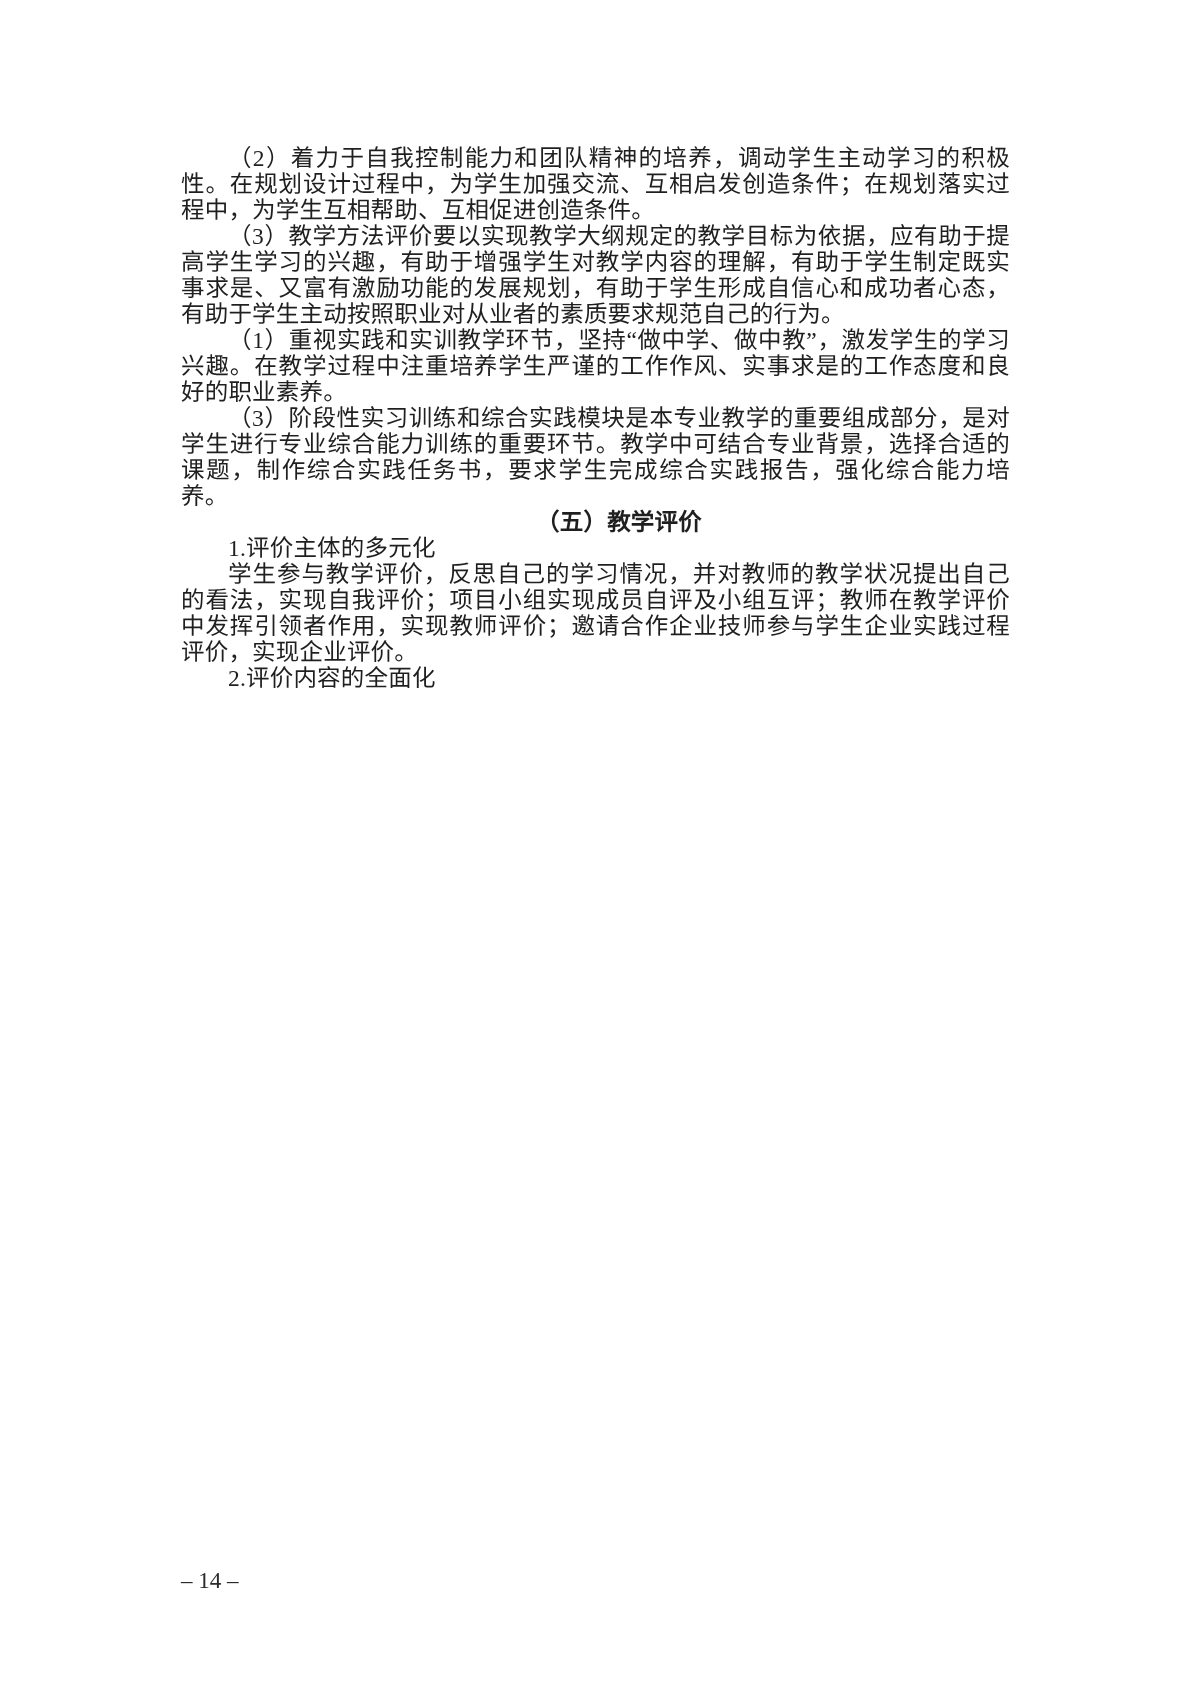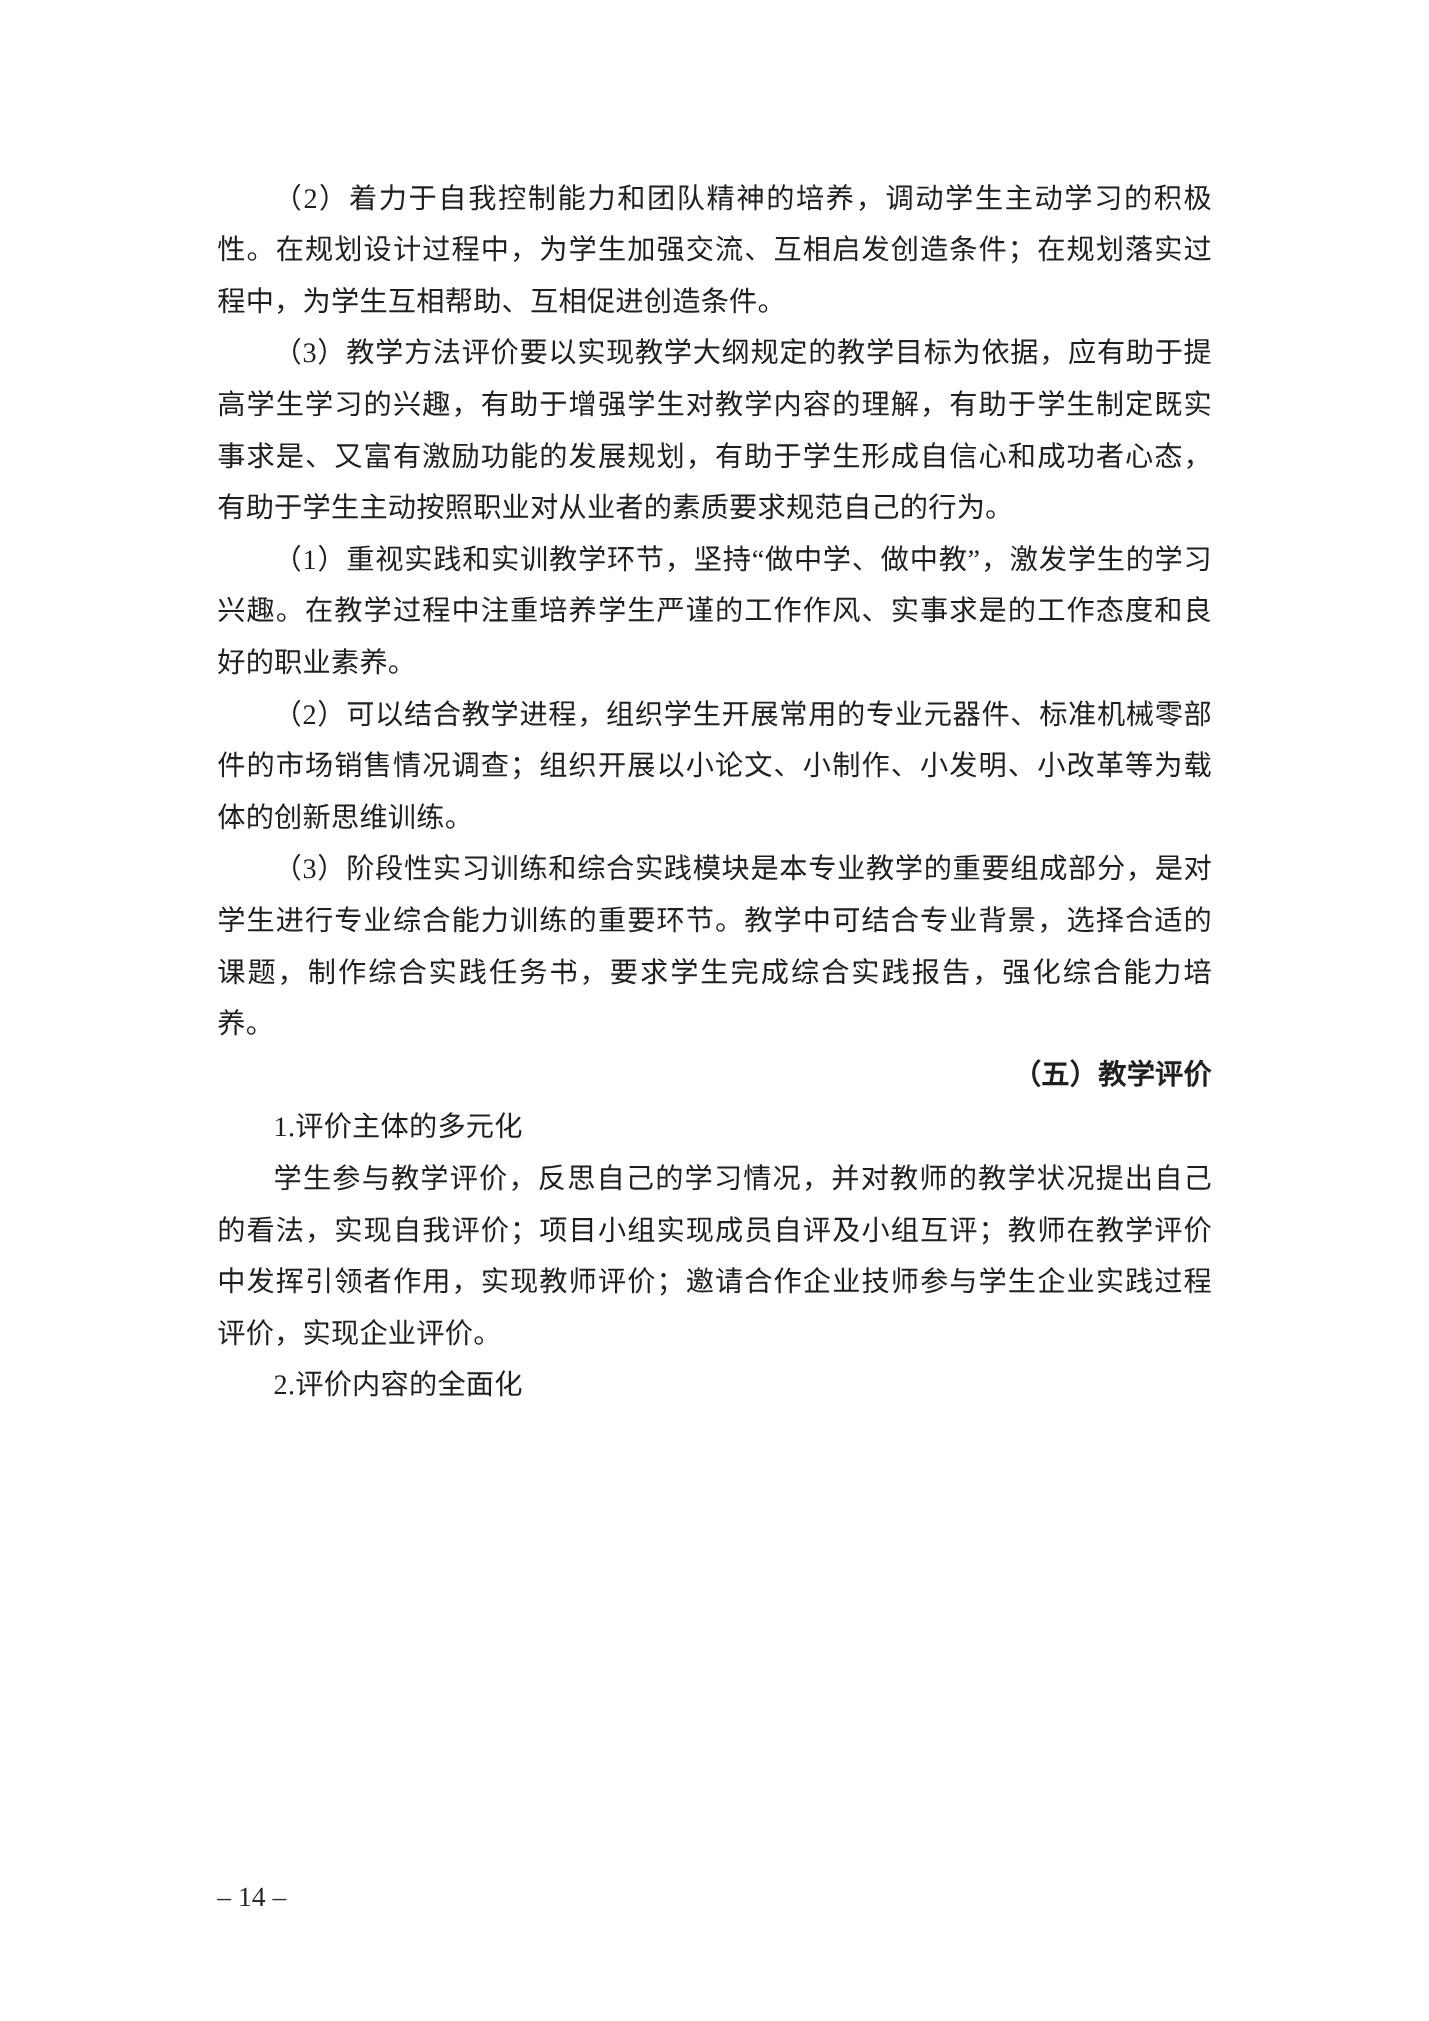--- a/index.html
+++ b/index.html
@@ -23,31 +23,31 @@
   .content{
     position:absolute;
     left:181px;
     top:145px;
     width:829px;
   }
   .para{
     margin:0;
     padding:0;
     font-size:23.5px;
-    line-height:43px;
+    line-height:26px;
     letter-spacing:0.2px;
     text-align:justify;
     text-justify:inter-character;
     text-indent:2em;
     word-break:break-all;
   }
   .para.heading{
     font-weight:700;
-    font-family:Liberation Mono, monospace;
-    text-align:right;
+    font-family:Liberation Sans, sans-serif;
+    text-align:center;
   }
   .page-footer{
     position:absolute;
     left:181px;
     top:1566px;
     font-size:23px;
     line-height:30px;
     color:#2a2a2a;
     font-family:"Liberation Serif","DejaVu Serif",serif;
     text-align:right;
@@ -55,21 +55,20 @@
 </style>
 </head>
 <body>
 
 <div class="page">
 
   <main class="content" id="paragraph-container">
       <p class="para">（2）着力于自我控制能力和团队精神的培养，调动学生主动学习的积极性。在规划设计过程中，为学生加强交流、互相启发创造条件；在规划落实过程中，为学生互相帮助、互相促进创造条件。</p>
       <p class="para">（3）教学方法评价要以实现教学大纲规定的教学目标为依据，应有助于提高学生学习的兴趣，有助于增强学生对教学内容的理解，有助于学生制定既实事求是、又富有激励功能的发展规划，有助于学生形成自信心和成功者心态，有助于学生主动按照职业对从业者的素质要求规范自己的行为。</p>
       <p class="para">（1）重视实践和实训教学环节，坚持“做中学、做中教”，激发学生的学习兴趣。在教学过程中注重培养学生严谨的工作作风、实事求是的工作态度和良好的职业素养。</p>
-      <p class="para">（2）可以结合教学进程，组织学生开展常用的专业元器件、标准机械零部件的市场销售情况调查；组织开展以小论文、小制作、小发明、小改革等为载体的创新思维训练。</p>
       <p class="para">（3）阶段性实习训练和综合实践模块是本专业教学的重要组成部分，是对学生进行专业综合能力训练的重要环节。教学中可结合专业背景，选择合适的课题，制作综合实践任务书，要求学生完成综合实践报告，强化综合能力培养。</p>
       <p class="para heading">（五）教学评价</p>
       <p class="para">1.评价主体的多元化</p>
       <p class="para">学生参与教学评价，反思自己的学习情况，并对教师的教学状况提出自己的看法，实现自我评价；项目小组实现成员自评及小组互评；教师在教学评价中发挥引领者作用，实现教师评价；邀请合作企业技师参与学生企业实践过程评价，实现企业评价。</p>
       <p class="para">2.评价内容的全面化</p>
     </main>
 
   <footer class="page-footer">
     <span>– 14 –</span>
   </footer>

